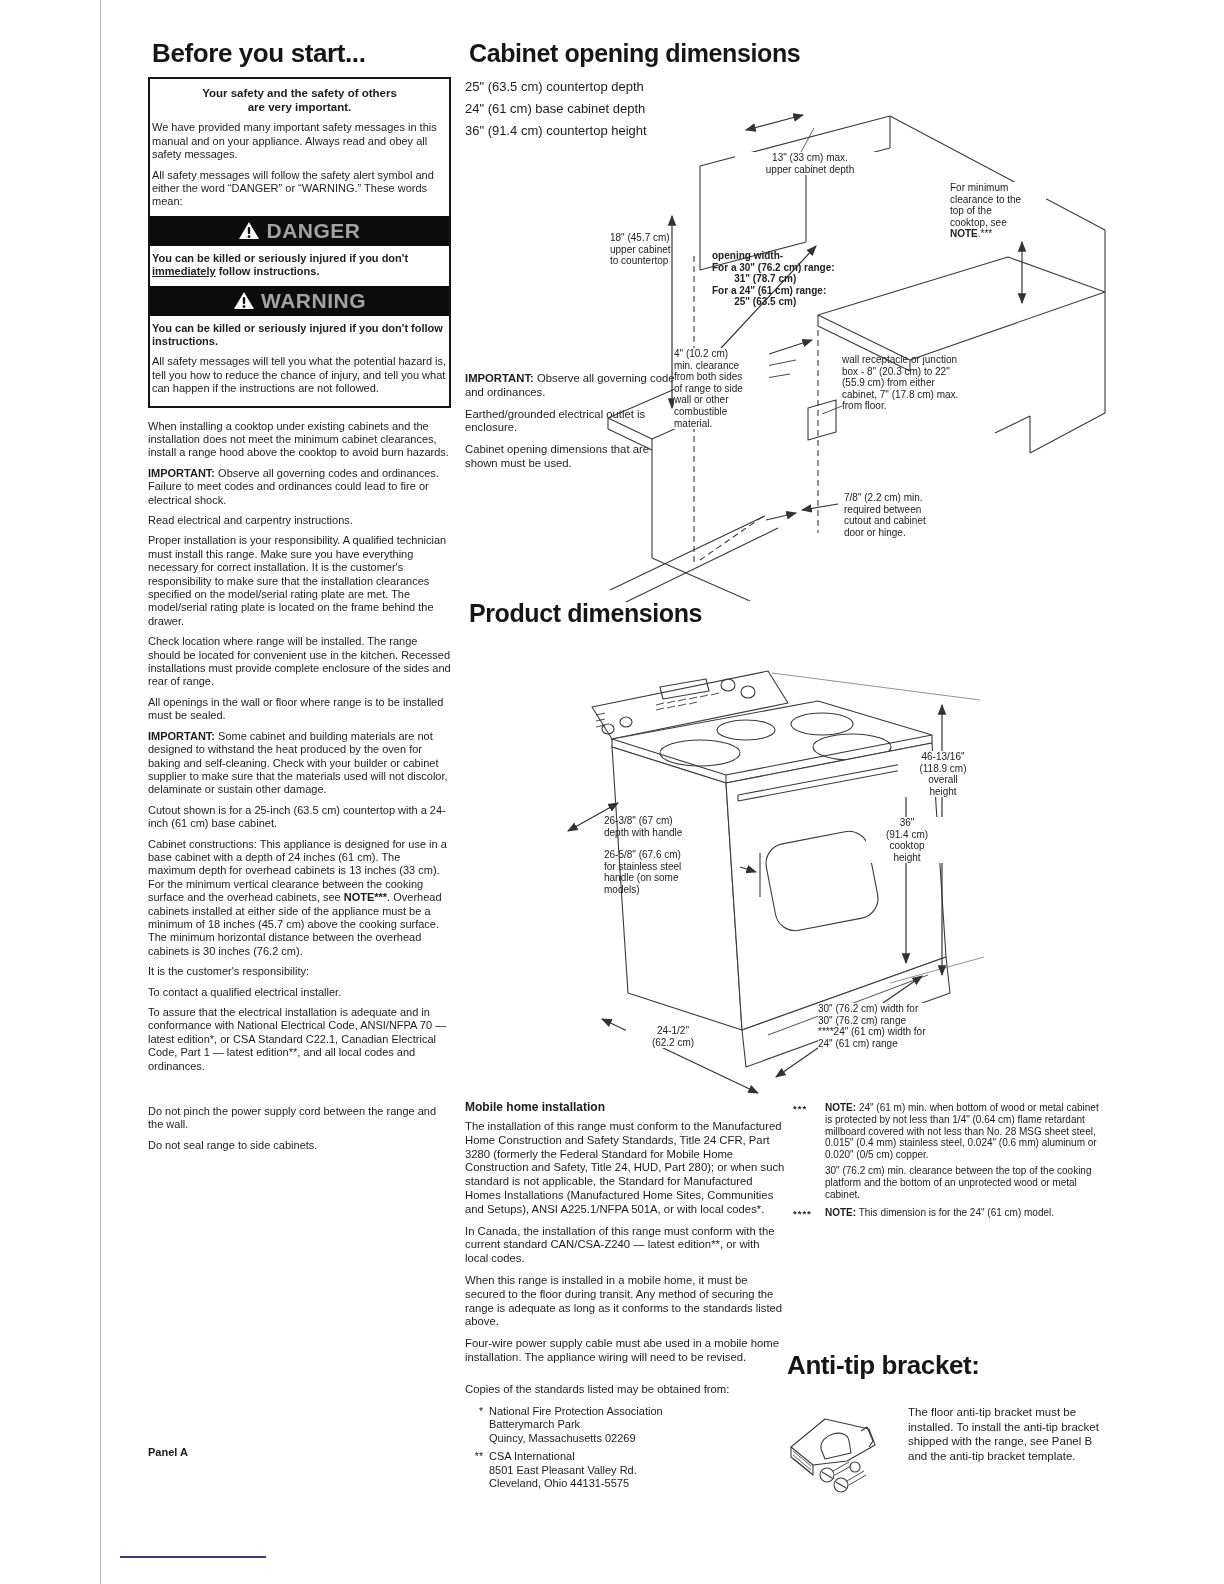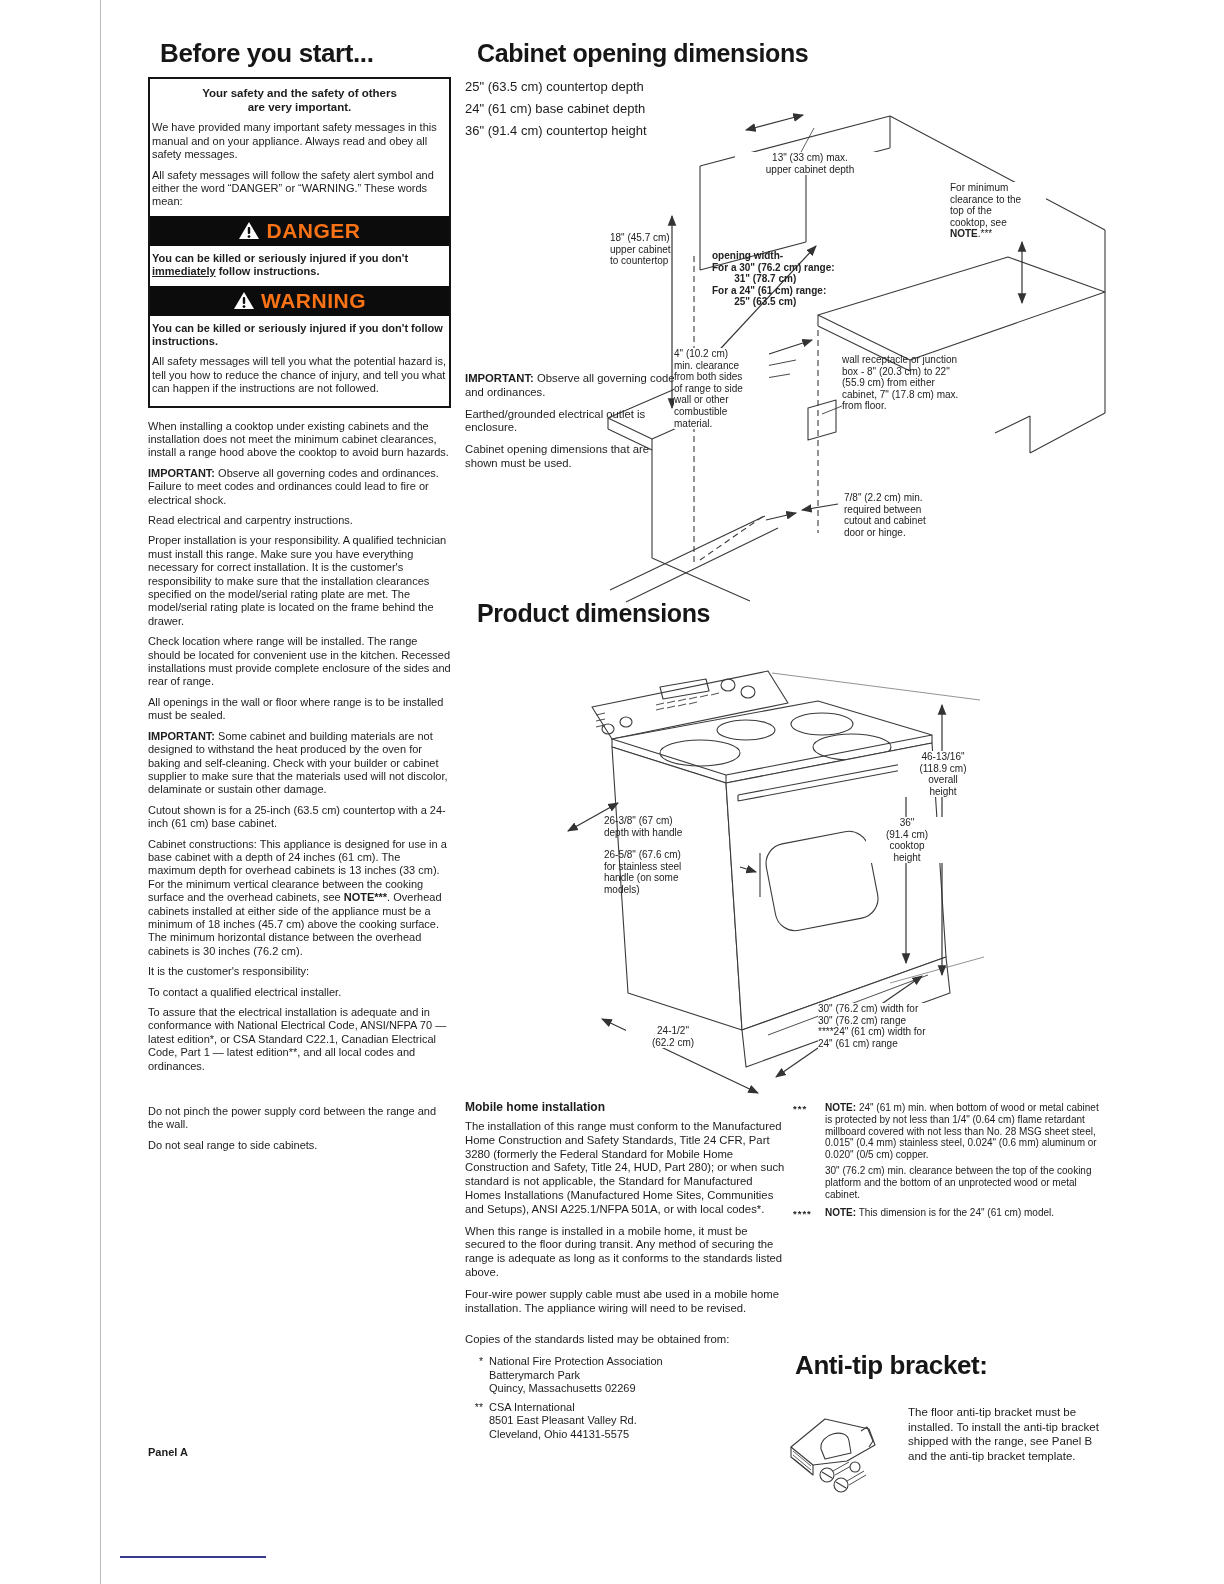--- a/index.html
+++ b/index.html
@@ -1,35 +1,35 @@
 <!DOCTYPE html>
 <html><head>
 <meta charset="utf-8">
 <style>
   html,body{margin:0;padding:0;}
   body{
     width:1224px;height:1584px;position:relative;background:#fff;
     font-family:"Liberation Sans", sans-serif;color:#1d1d1d;overflow:hidden;
   }
   .abs{position:absolute;}
-  .h1{font-weight:bold;font-size:26px;letter-spacing:-0.4px;line-height:1.05;margin:0 0 10px 12px;color:#161616;}
+  .h1{font-weight:bold;font-size:26px;letter-spacing:-0.4px;line-height:1.05;margin:0 0 10px 4px;color:#161616;}
   .h1.sm{font-size:25px;}
   .para{margin:0 0 7px 0;font-size:11px;line-height:13.4px;}
   .para.mt{margin-top:32px;}
   .b{font-weight:bold;}
   .u{text-decoration:underline;}
 
   
   .sbox{border:2px solid #141414;padding:7px 0 3px 0;margin-bottom:12px;}
   .sbox .pad{padding:0 2px;}
   .sbox-head{font-weight:bold;text-align:center;font-size:11.5px;line-height:14px;margin:0 0 7px 0;}
   .alert-row{display:flex;gap:9px;padding:0 9px;margin-bottom:5px;align-items:flex-start;}
   .alert-row .txt{font-size:11px;line-height:13.4px;}
   .alert-row .txt .l1{margin-bottom:3px;}
-  .bar{background:#0c0c0c;color:#f97316;display:flex;align-items:center;justify-content:center;gap:6px;
+  .bar{background:#0c0c0c;color:#a3a3a3;display:flex;align-items:center;justify-content:center;gap:6px;
        font-weight:bold;font-size:21px;letter-spacing:0.5px;height:30px;margin:4px 0 6px 0;}
 
   
   #cab-head{left:465px;top:40px;width:430px;}
   .spec{font-size:13px;line-height:22px;}
   #cab-important{left:465px;top:372px;width:218px;}
   #cab-important .para{font-size:11.3px;line-height:13.8px;margin-bottom:8px;}
 
   
   .diagram{position:absolute;}
@@ -280,20 +280,21 @@
 (62.2 cm)</div>
   <div class="dlab wbg" style="left:258px;top:358px;width:175px;">30" (76.2 cm) width for
 30" (76.2 cm) range
 ****24" (61 cm) width for
 24" (61 cm) range</div>
 </div>
 
 <div class="abs" id="mobile">
   <div class="mh-title">Mobile home installation</div>
   <p class="para"><span>The installation of this range must conform to the Manufactured Home Construction and Safety Standards, Title 24 CFR, Part 3280 (formerly the Federal Standard for Mobile Home Construction and Safety, Title 24, HUD, Part 280); or when such standard is not applicable, the Standard for Manufactured Homes Installations (Manufactured Home Sites, Communities and Setups), ANSI A225.1/NFPA 501A, or with local codes*.</span></p>
+  <p class="para"><span>In Canada, the installation of this range must conform with the current standard CAN/CSA-Z240 — latest edition**, or with local codes.</span></p>
   <p class="para"><span>When this range is installed in a mobile home, it must be secured to the floor during transit. Any method of securing the range is adequate as long as it conforms to the standards listed above.</span></p>
   <p class="para"><span>Four-wire power supply cable must abe used in a mobile home installation. The appliance wiring will need to be revised.</span></p>
   <p class="para copies">Copies of the standards listed may be obtained from:</p>
   <div class="src-row">
     <span class="src-marker">*</span>
     <div class="src-text">National Fire Protection Association
 Batterymarch Park
 Quincy, Massachusetts 02269</div>
   </div>
   <div class="src-row">

